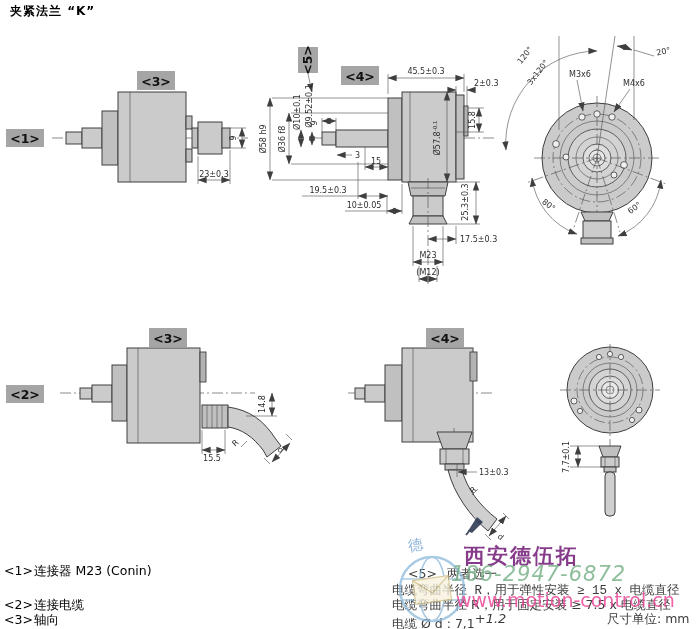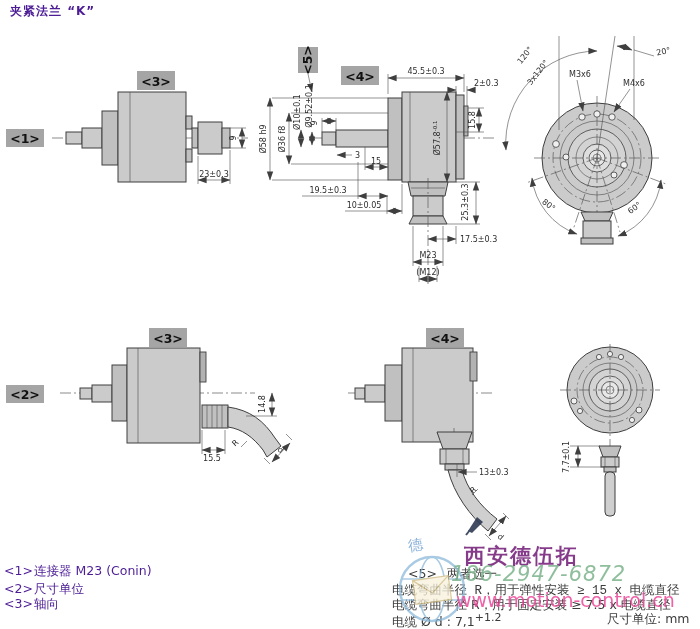--- a/index.html
+++ b/index.html
@@ -12,27 +12,27 @@
   .fillB{fill:#c0c0c0;stroke:#3f3f3f;stroke-width:1}
   .fillC{fill:#d3d3d3;stroke:#3f3f3f;stroke-width:.8}
   .fillD{fill:#b2b2b2;stroke:#3f3f3f;stroke-width:.9}
   .cab{fill:#cfcfcf;stroke:#3f3f3f;stroke-width:1}
   .hole{fill:#f0f0f0;stroke:#3f3f3f;stroke-width:.8}
   .dt{font:8px "DejaVu Sans",sans-serif;fill:#2d2d2d;text-anchor:middle}
   .as{text-anchor:start}
   .tagbox{fill:#a5a5a5}
   .tagtx{font:bold 12.5px "DejaVu Sans",sans-serif;fill:#111;text-anchor:middle}
   
-  .ovl{position:absolute;color:#4c1d95;}
+  .ovl{position:absolute;color:#000000;}
   #title{left:10px;top:3px;font-size:12px;font-weight:bold;letter-spacing:1px;}
   #legend{left:4px;top:563px;font-size:12.5px;}
   #legend .row{line-height:15.6px;white-space:nowrap;}
   #legend .tg{display:inline-block;width:30px;}
   .note{position:absolute;font-size:12.5px;color:#3c3c3c;white-space:nowrap;}
-  sup{font-size:11px;}
+  sup{font-size:13px;font-style:italic;}
   #watermark{position:absolute;left:0;top:0;width:700px;height:629px;pointer-events:none;}
   .wm-company{position:absolute;left:464px;top:542px;font-size:21px;letter-spacing:2px;
               color:#701a75;opacity:.85;font-weight:bold;}
   .wm-phone{position:absolute;left:451px;top:562px;font-size:21px;letter-spacing:1px;
             color:#74af84;opacity:.8;font-style:italic;}
   .wm-web{position:absolute;left:456px;top:589px;font-size:19px;color:#ec4899;opacity:.85;}
   .wm-seal{position:absolute;left:408px;top:536px;font-size:15px;color:#6f9fd0;opacity:.8;
            font-family:"DejaVu Serif",serif;transform:rotate(-10deg);}
 </style>
 </head>
@@ -262,25 +262,25 @@
     <rect class="cab" x="605" y="472" width="10" height="44" ry="4"></rect>
     <path class="thin" d="M570,446 H600 M570,467 H604"></path>
     <line class="thin" x1="578" y1="446" x2="578" y2="467" marker-start="url(#ab)" marker-end="url(#ae)"></line>
     <text class="dt" x="569" y="457" transform="rotate(-90 569 457)">7.7±0.1</text>
   </g>
 </svg>
 
 <div id="title" class="ovl">夹紧法兰 “K”</div>
 
 <div id="legend" class="ovl">
-  <div class="row" style="margin-bottom:2px;">
+  <div class="row" style="margin-bottom:18px;">
     <span class="tg">&lt;1&gt;</span><span>连接器 M23 (Conin)</span>
   </div>
   <div class="row">
-    <span class="tg">&lt;2&gt;</span><span>尺寸单位</span>
+    <span class="tg">&lt;2&gt;</span><span>连接电缆</span>
   </div>
   <div class="row">
     <span class="tg">&lt;3&gt;</span><span>轴向</span>
   </div>
 </div>
 
 <div class="note" style="left:408px;top:566px;">
   <span>&lt;5&gt;</span>
   <span style="margin-left:6px;margin-top:16px;">两者选一</span>
 </div>

